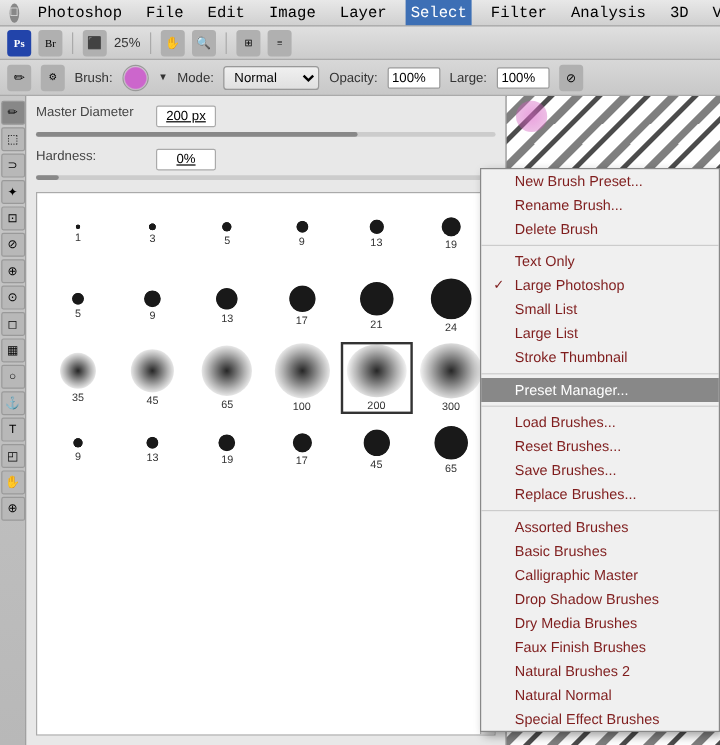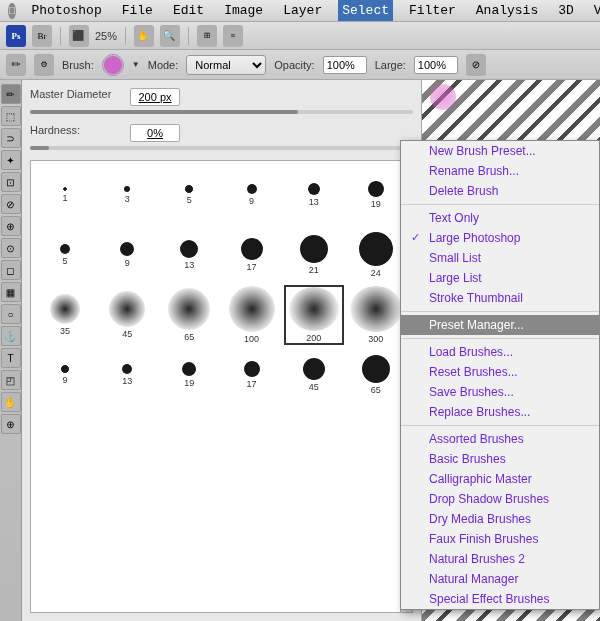--- a/index.html
+++ b/index.html
@@ -288,21 +288,21 @@
       right: 0;
       width: 200px;
       background: #f0f0f0;
       border: 1px solid #888;
       box-shadow: 3px 3px 8px rgba(0,0,0,0.4);
       z-index: 100;
       font-size: 12px;
     }
     .menu-item {
       padding: 3px 20px 3px 28px;
-      color: #6d28d9;
+      color: #7f1d1d;
       cursor: pointer;
       white-space: nowrap;
       position: relative;
     }
     .menu-item.highlighted {
       background: #888;
       color: white;
     }
     .menu-item.checked::before {
       content: '✓';
@@ -555,18 +555,18 @@
     <div class="menu-item">Replace Brushes...</div>
     <div class="menu-separator"></div>
     <div id="brush-set-list">
         <div class="menu-item">Assorted Brushes</div>
         <div class="menu-item">Basic Brushes</div>
         <div class="menu-item">Calligraphic Master</div>
         <div class="menu-item">Drop Shadow Brushes</div>
         <div class="menu-item">Dry Media Brushes</div>
         <div class="menu-item">Faux Finish Brushes</div>
         <div class="menu-item">Natural Brushes 2</div>
-        <div class="menu-item">Natural Manager</div>
+        <div class="menu-item">Natural Normal</div>
         <div class="menu-item">Special Effect Brushes</div>
       </div>
   </div>
 
 </div>
 
 </body></html>

